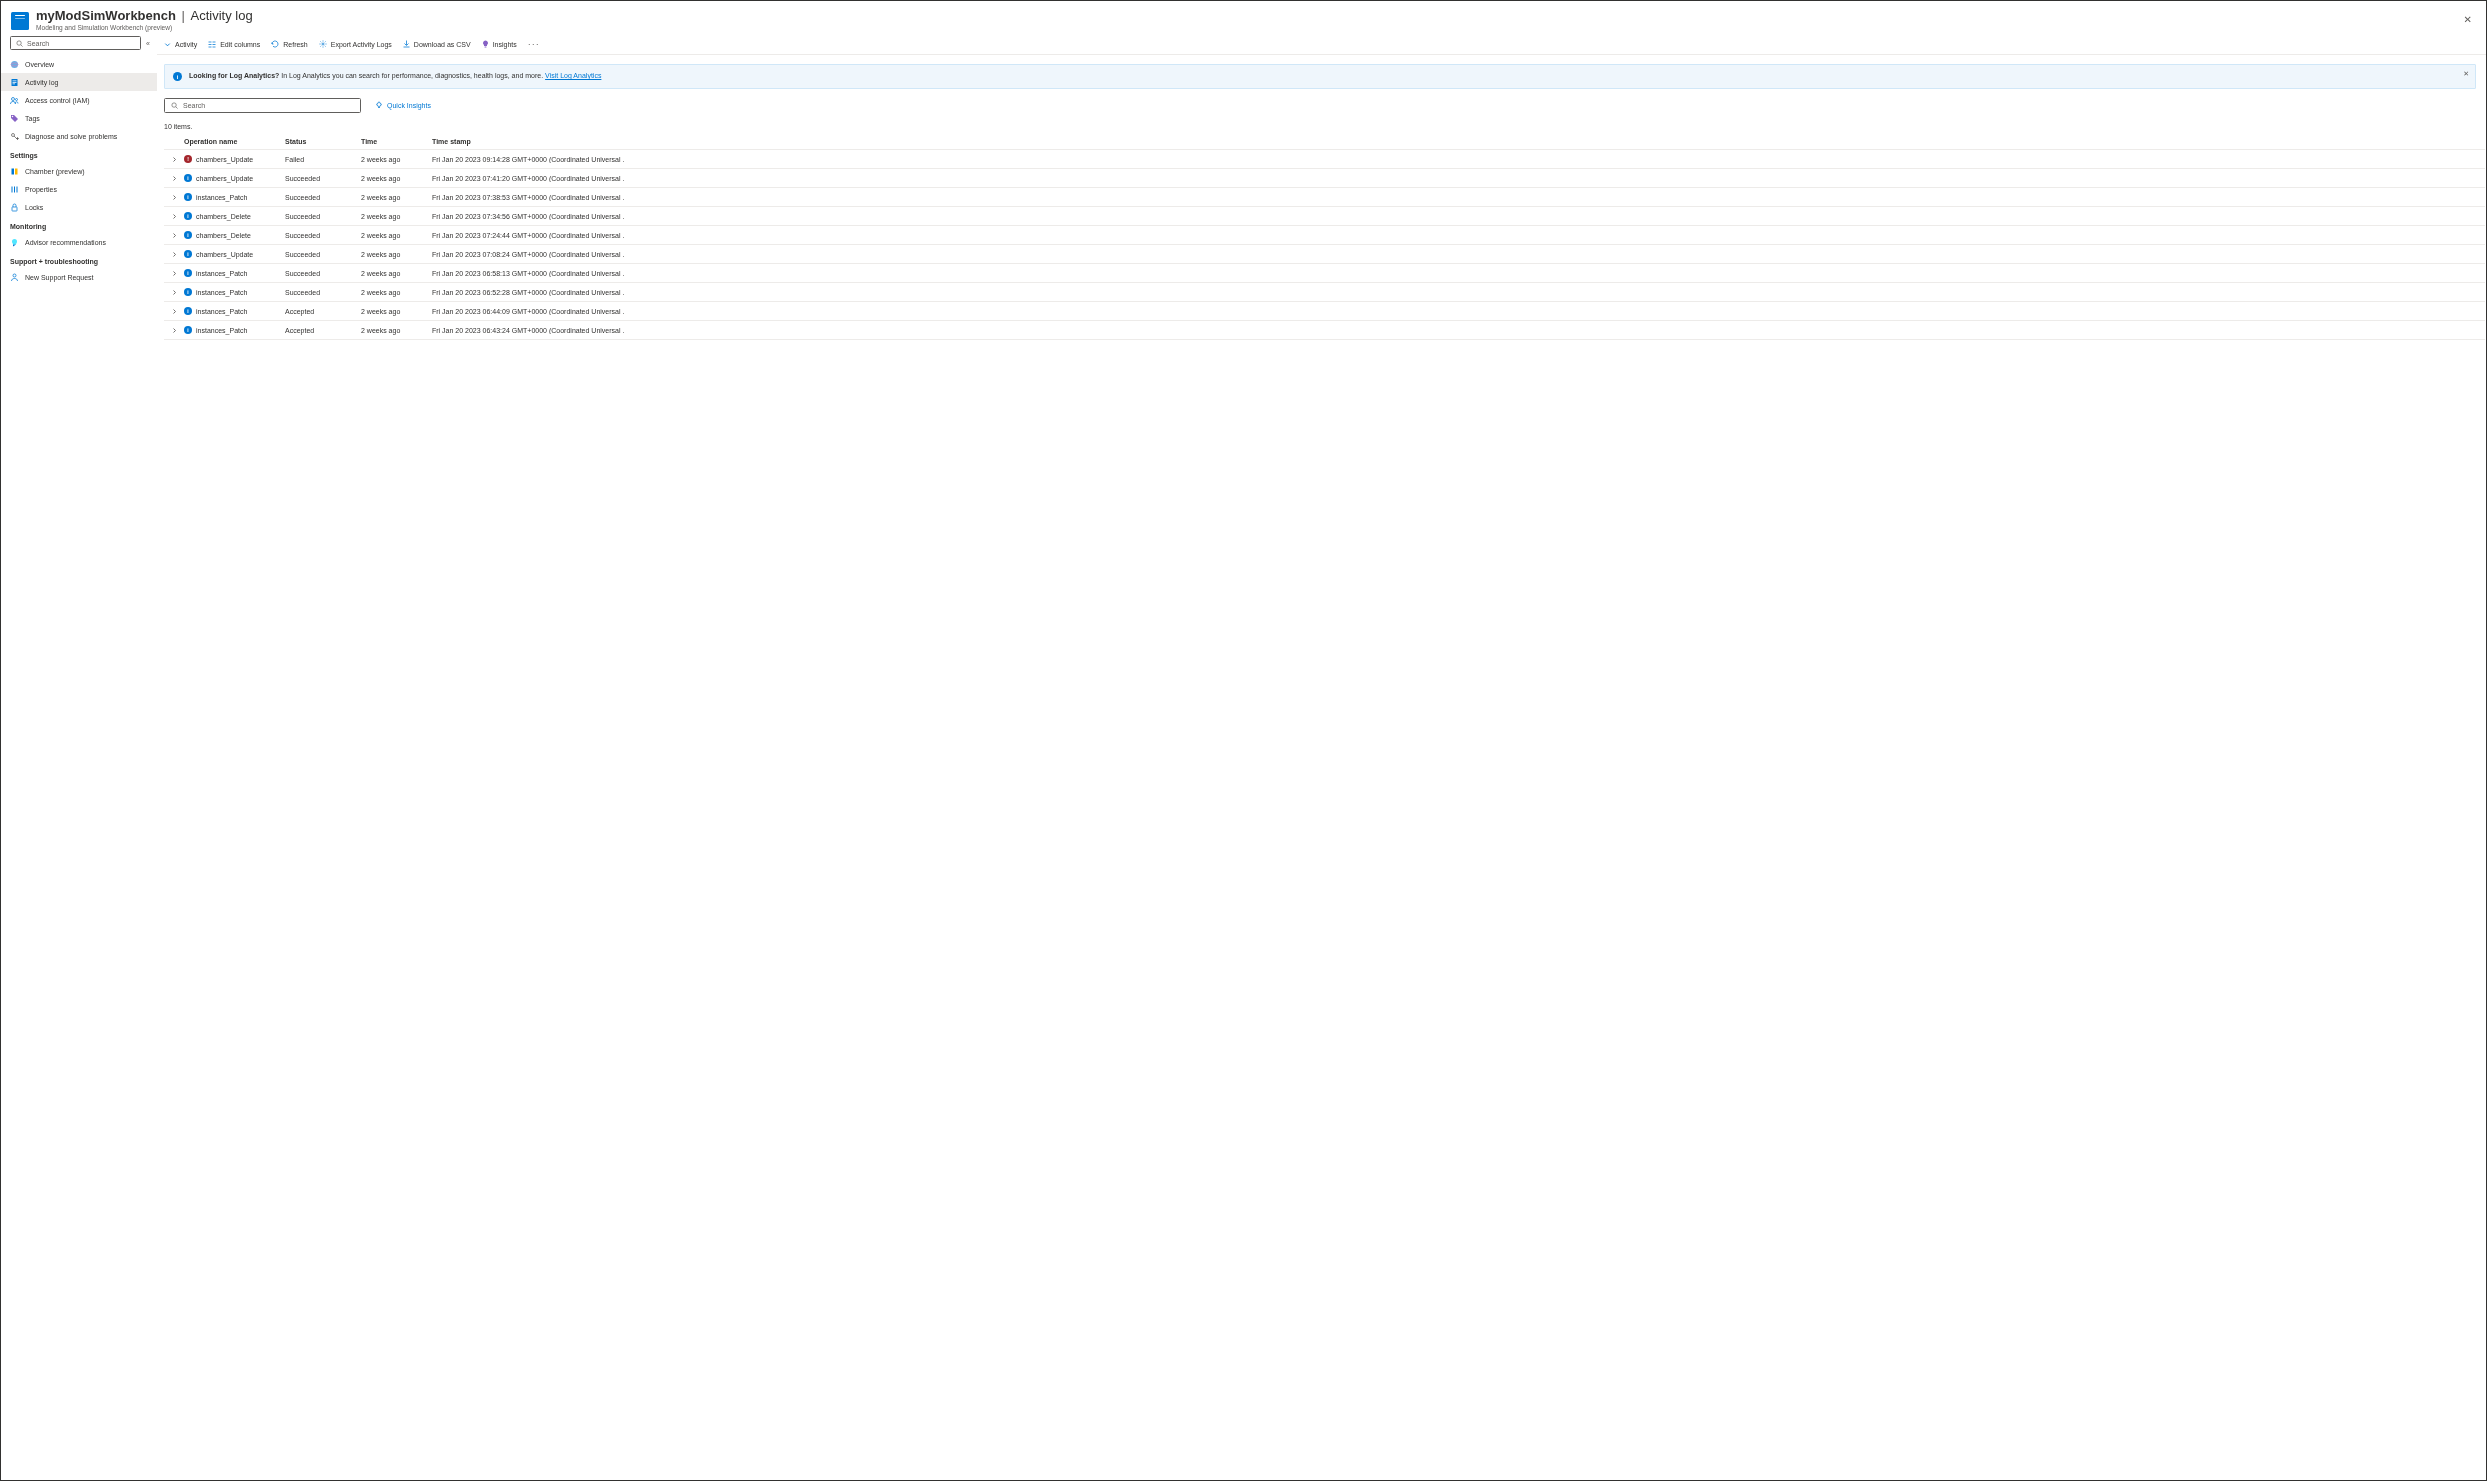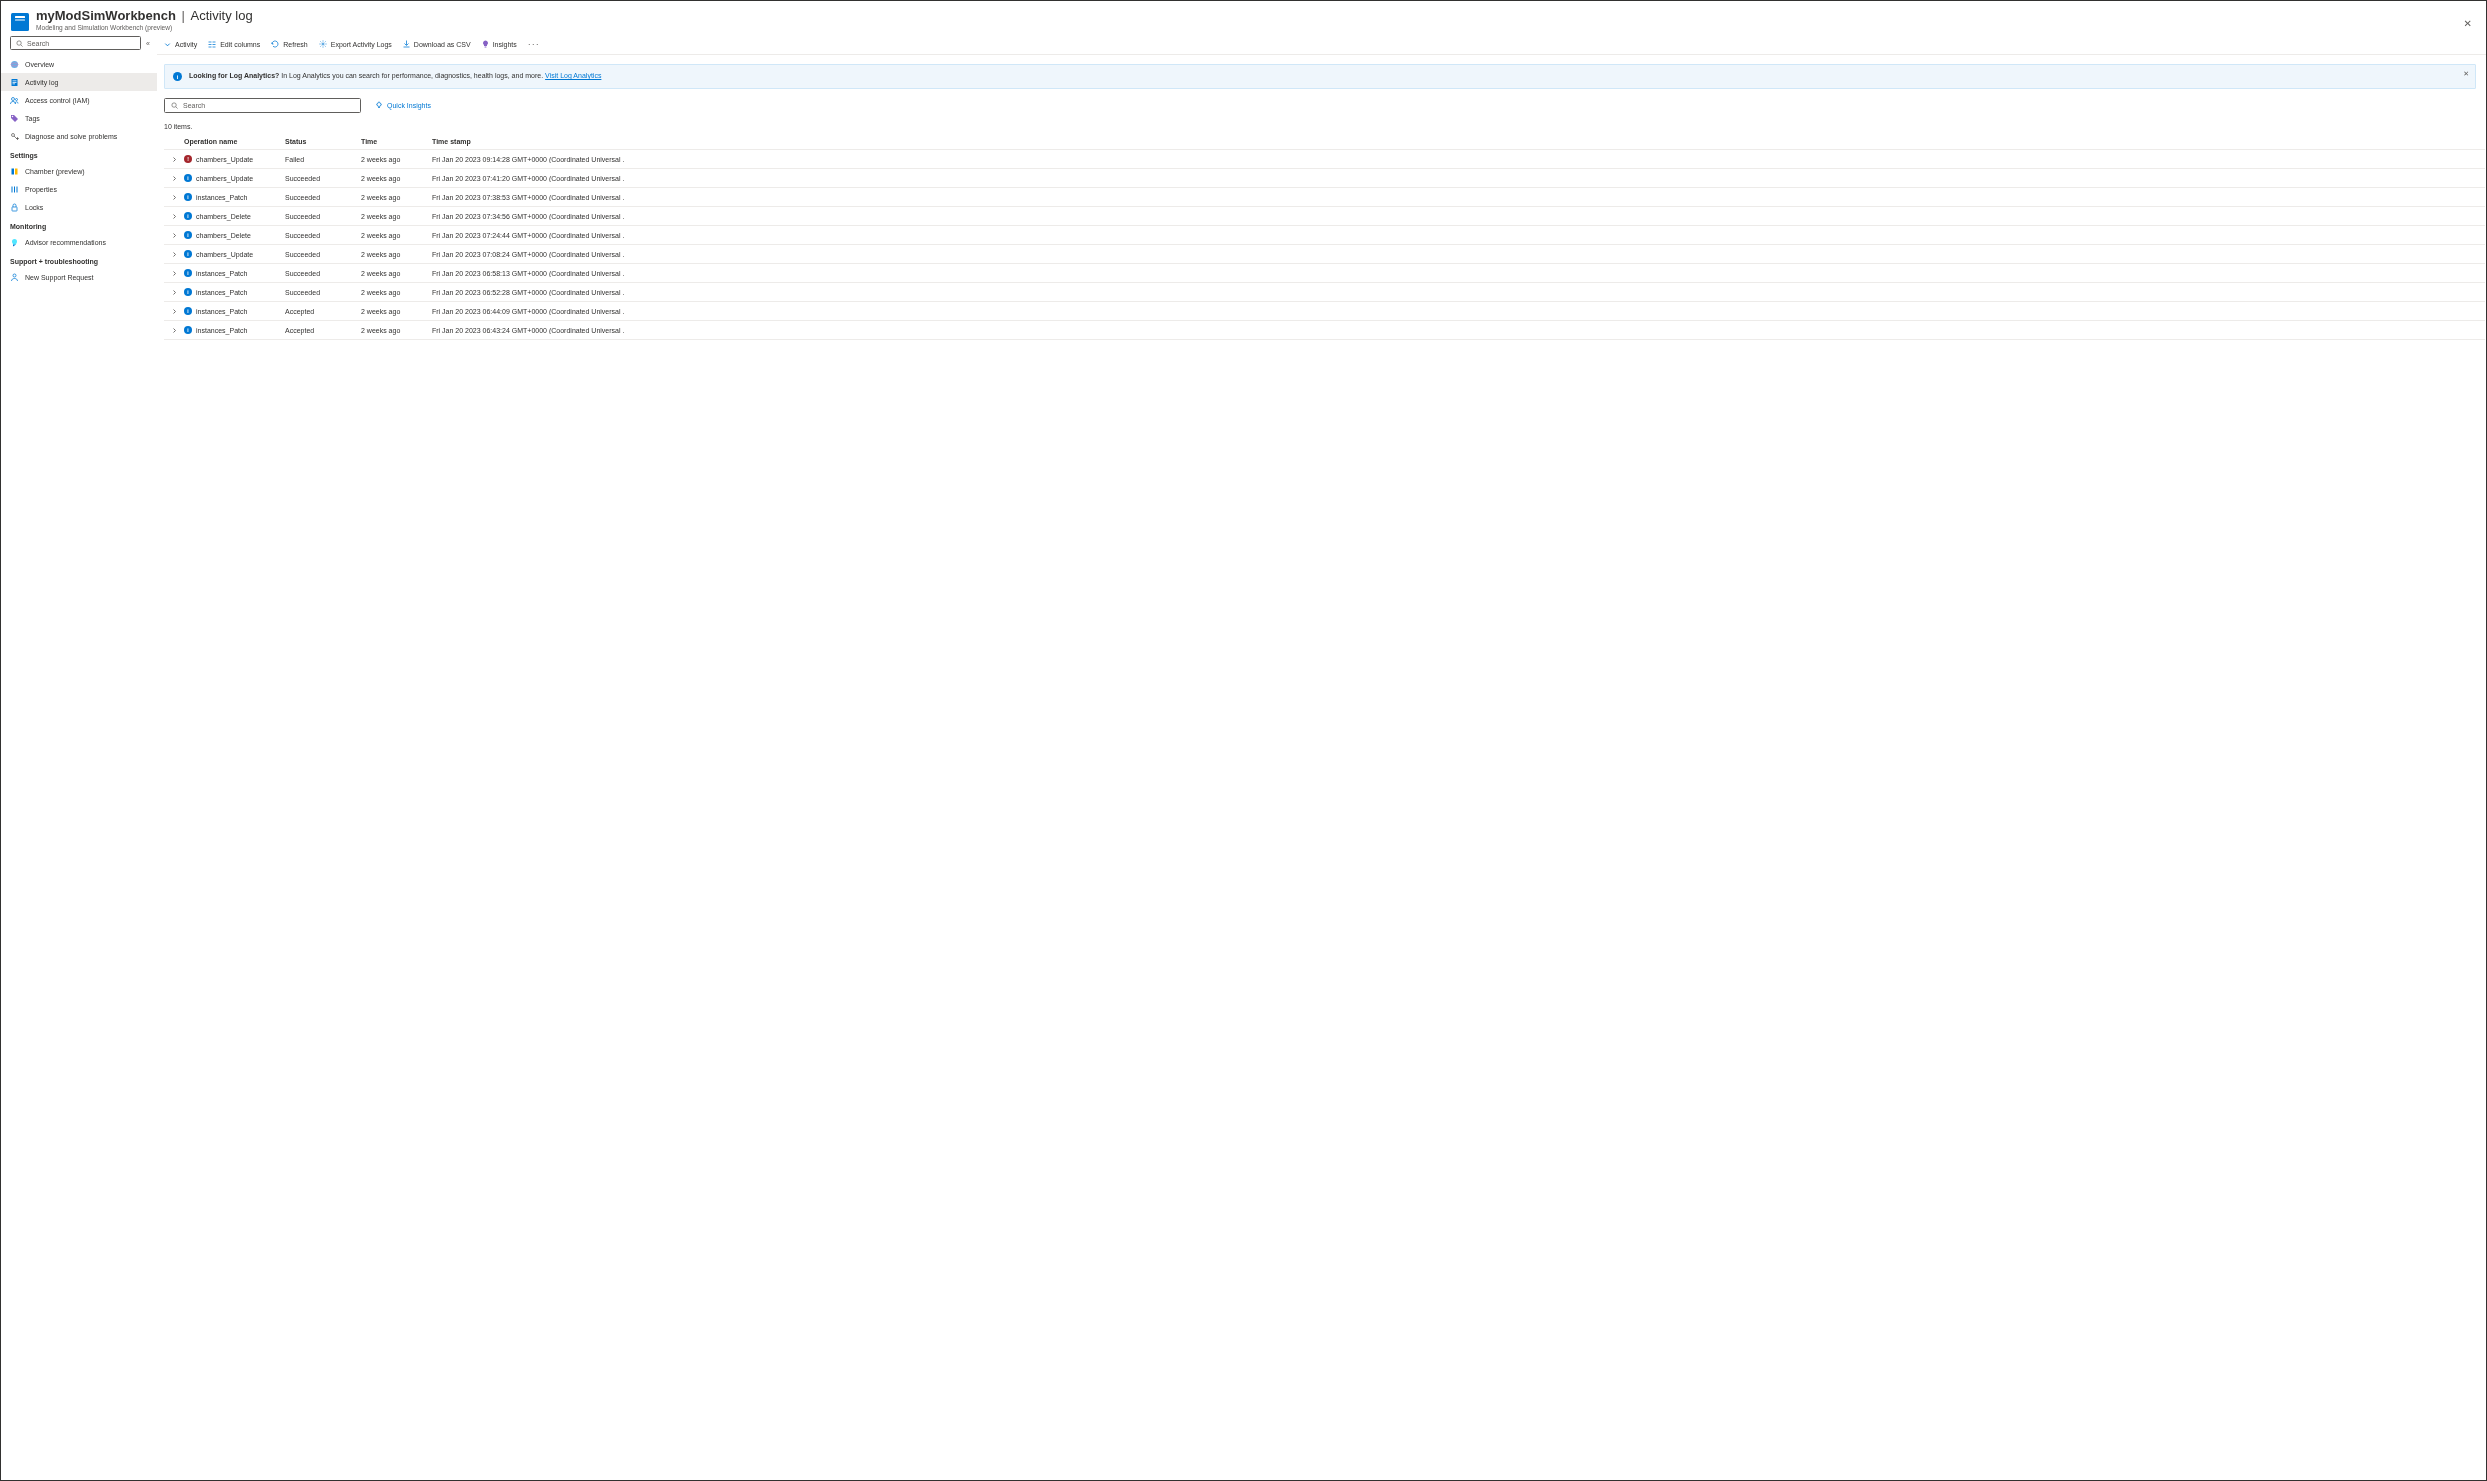--- a/index.html
+++ b/index.html
@@ -1,21 +1,21 @@
 <!DOCTYPE html>
 <html style="font-size:8px"><head>
 <meta charset="utf-8">
 <style>
 * { box-sizing: border-box; margin: 0; padding: 0; font-family: "Segoe UI", -apple-system, sans-serif; }
 body { background: #fff; color: #323130; font-size: 7px; }
 
 .page { border: 0.5px solid #323130; width: 100%; min-height: 100vh; display: flex; flex-direction: column; }
 
 
-.header { display: flex; align-items: flex-end; padding: 7px 10px 5px 10px; }
+.header { display: flex; align-items: center; padding: 7px 10px 5px 10px; }
 .header-icon { width: 18px; height: 18px; background: #0078d4; border-radius: 1.5px; margin-right: 7px; margin-top: 2px; position: relative; }
 .header-icon::after { content:""; position:absolute; left:4px; top:3px; width:10px; height:1.5px; background:#fff; border-radius:0.5px; box-shadow: 0 3px 0 rgba(255,255,255,.5); }
 .header-titles { flex:1; }
 .header-title { font-size: 13px; font-weight: 600; color: #323130; }
 .header-title .sep { font-weight: 400; color: #605e5c; margin: 0 2px; }
 .header-title .sub { font-weight: 400; }
 .header-subtitle { font-size: 6.6px; color: #605e5c; margin-top: 1px; }
 .close-x { font-size: 10px; color: #605e5c; cursor: pointer; padding: 2px 4px; }
 
 .body { display: flex; flex: 1; }

